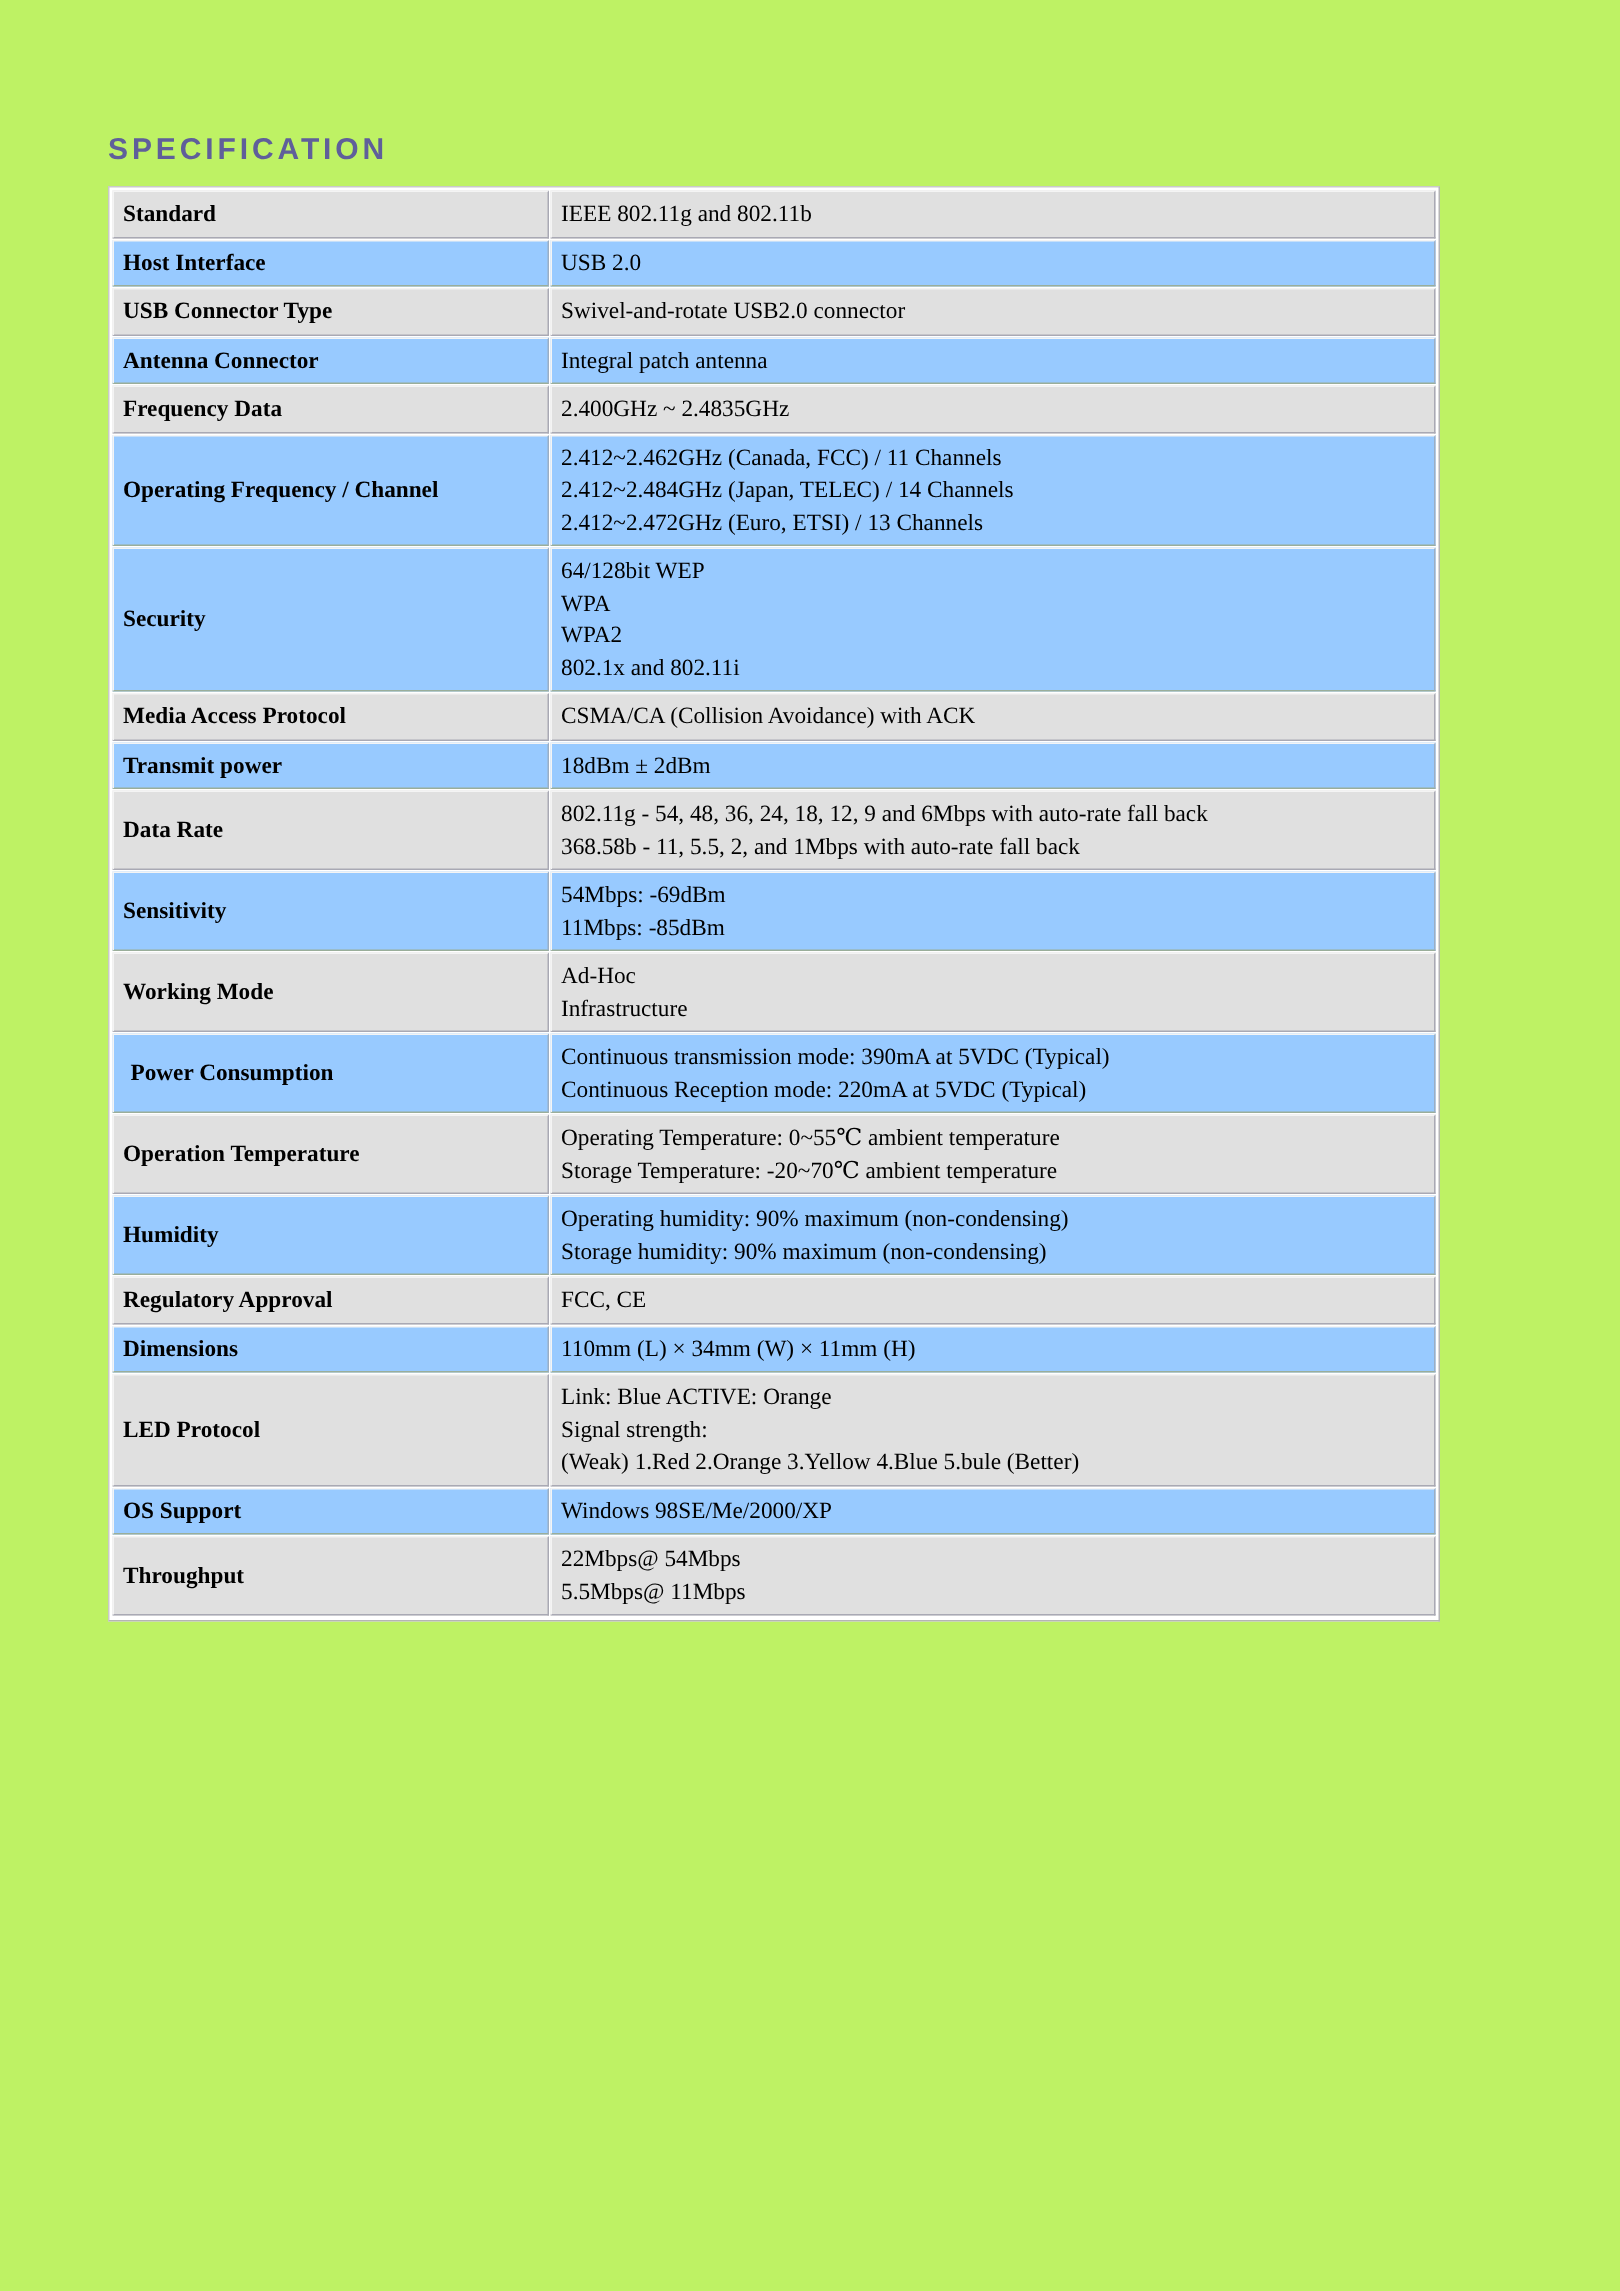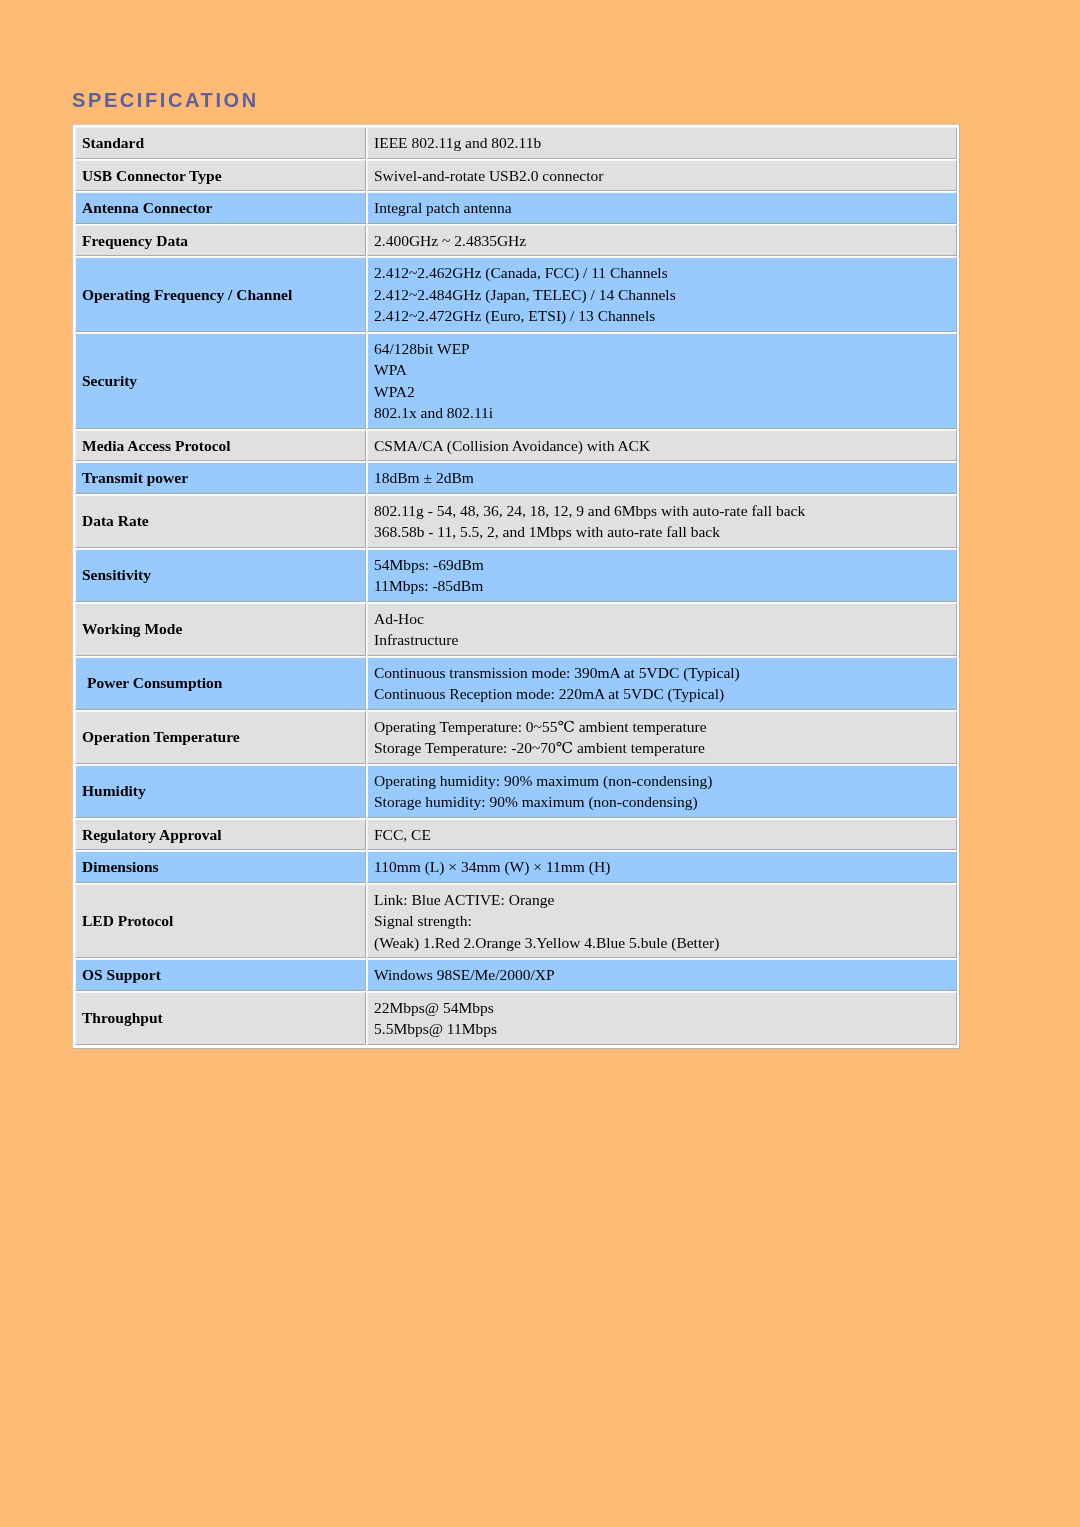--- a/index.html
+++ b/index.html
@@ -10,21 +10,21 @@
   body {
     width: 1080px;
     height: 1527px;
     font-family: "Liberation Serif", "DejaVu Serif", serif;
     -webkit-font-smoothing: antialiased;
   }
   .page {
     position: relative;
     width: 1080px;
     height: 1527px;
-    background: #fdba74;
+    background: #bef264;
     box-sizing: border-box;
   }
   .content {
     position: absolute;
     left: 72px;
     top: 88px;
     width: 890px;
   }
   .spec-title {
     font-family: "Liberation Sans", "DejaVu Sans", sans-serif;
@@ -90,20 +90,26 @@
 
     <div class="spec-table-wrap">
       <table class="spec-table">
         <tbody>
             <tr class="row-gray">
               <td class="label-cell"><span>Standard</span></td>
               <td class="value-cell">
                 <span class="value-line">IEEE 802.11g and 802.11b</span>
               </td>
             </tr>
+            <tr class="row-blue">
+              <td class="label-cell"><span>Host Interface</span></td>
+              <td class="value-cell">
+                <span class="value-line">USB 2.0</span>
+              </td>
+            </tr>
             <tr class="row-gray">
               <td class="label-cell"><span>USB Connector Type</span></td>
               <td class="value-cell">
                 <span class="value-line">Swivel-and-rotate USB2.0 connector</span>
               </td>
             </tr>
             <tr class="row-blue">
               <td class="label-cell"><span>Antenna Connector</span></td>
               <td class="value-cell">
                 <span class="value-line">Integral patch antenna</span>

